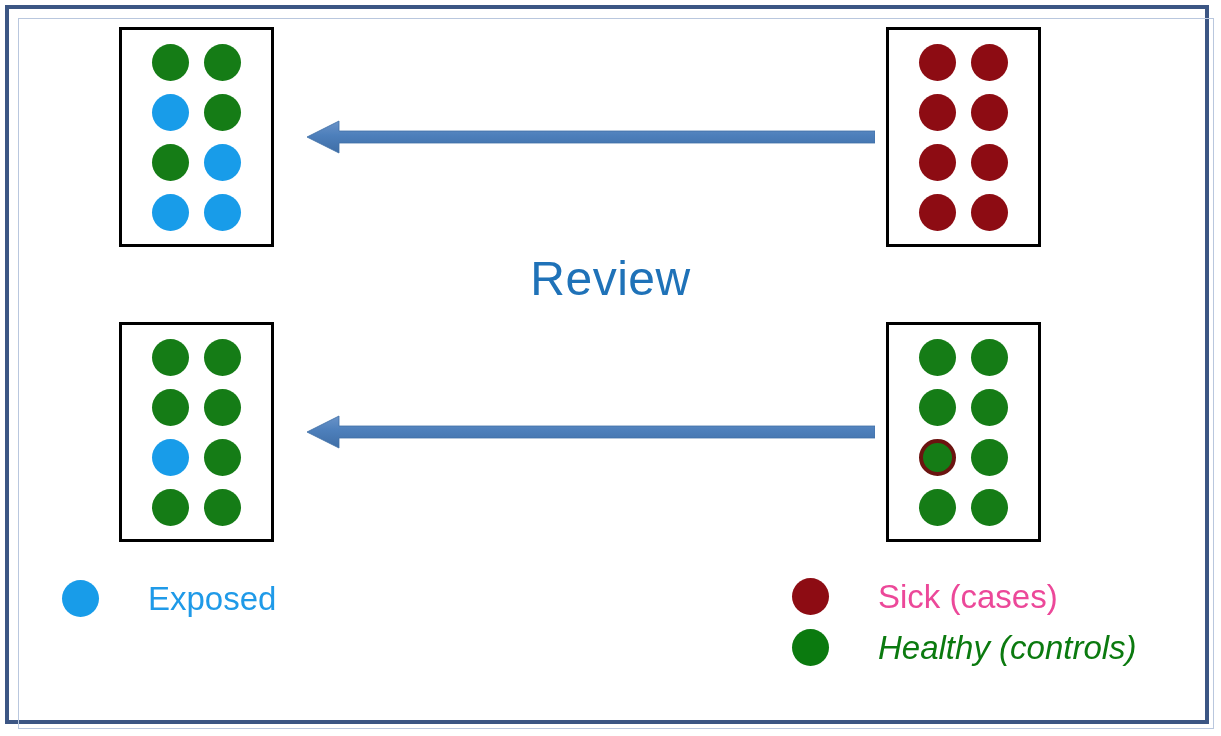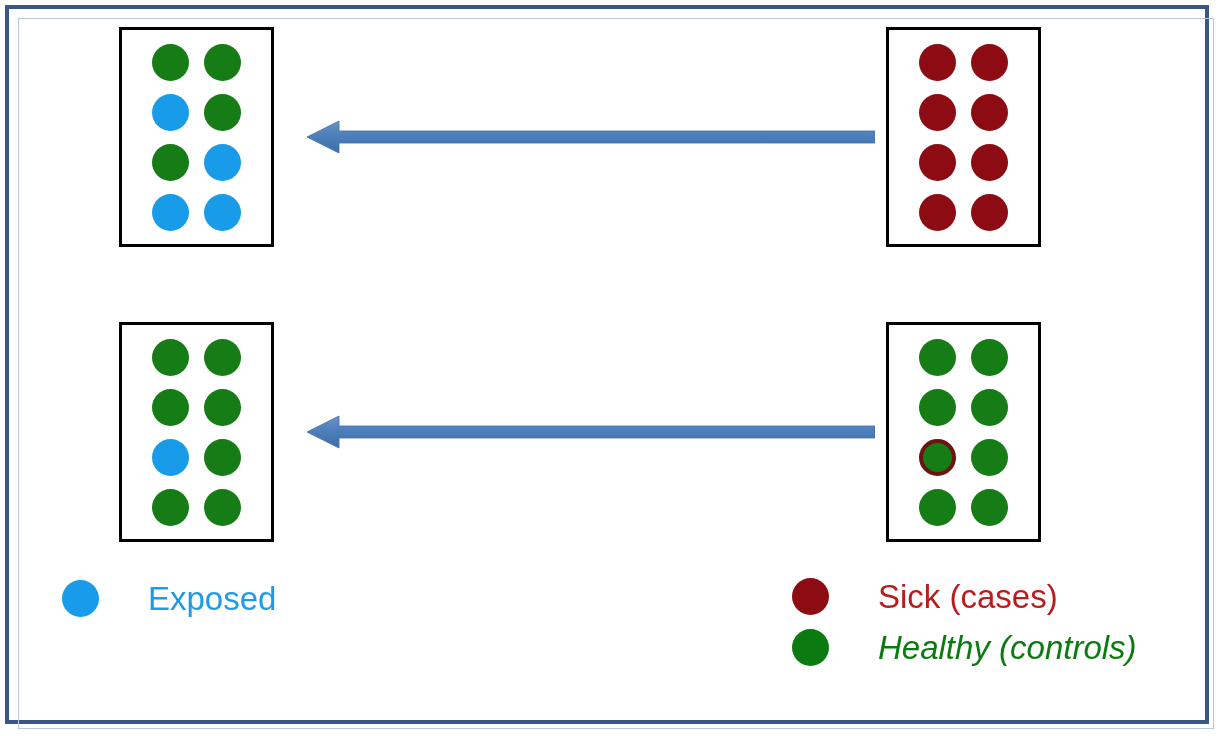--- a/index.html
+++ b/index.html
@@ -133,21 +133,21 @@
   }
   .legend-dot-blue  { background: #189ce9; }
   .legend-dot-red   { background: #8d0c13; }
   .legend-dot-green { background: #0b7a0f; }
   .legend-text {
     font-size: 33px;
     line-height: 1;
     white-space: nowrap;
   }
   .txt-blue  { color: #1f9ae8; }
-  .txt-red   { color: #b91c1c; }
+  .txt-red   { color: #ec4899; }
   .txt-green { color: #0b7a0f; font-style: italic; }
 </style>
 </head>
 <body>
 
 <div id="diagram-root">
 
   <div class="outer-frame">
     <div class="outer-frame-inner"></div>
   </div>
@@ -223,20 +223,21 @@
         <linearGradient id="agB" x1="0" y1="0" x2="0" y2="1">
           <stop offset="0%" stop-color="#6a93c8"></stop>
           <stop offset="45%" stop-color="#4d7fbb"></stop>
           <stop offset="100%" stop-color="#3f6ea6"></stop>
         </linearGradient>
       </defs>
       <polygon points="0,17 32,1 32,11 568,11 568,23 32,23 32,33" fill="url(#agB)" stroke="#3f6ea6" stroke-width="0.8"></polygon>
     </svg>
   </div>
 
+  <div class="center-label">Review</div>
 
   <div class="legend-left">
     <span class="legend-dot legend-dot-blue"></span>
     <span class="legend-text txt-blue">Exposed</span>
   </div>
 
   <div class="legend-right">
     <div class="legend-row">
       <span class="legend-dot legend-dot-red"></span>
       <span class="legend-text txt-red">Sick (cases)</span>

